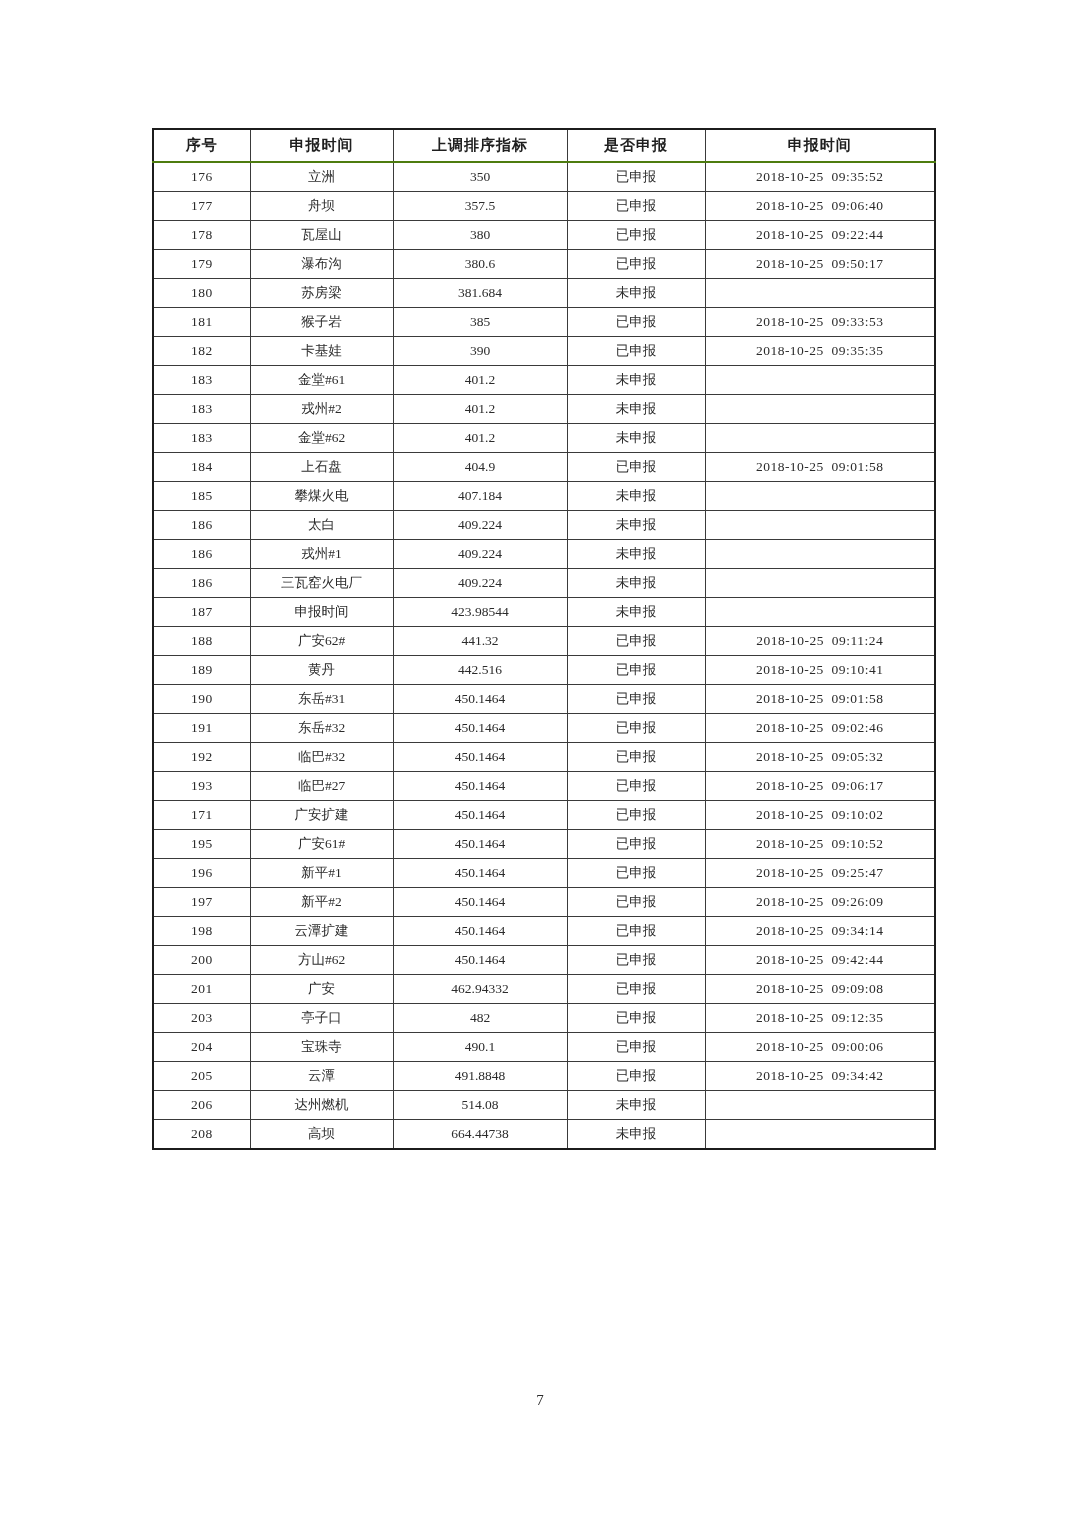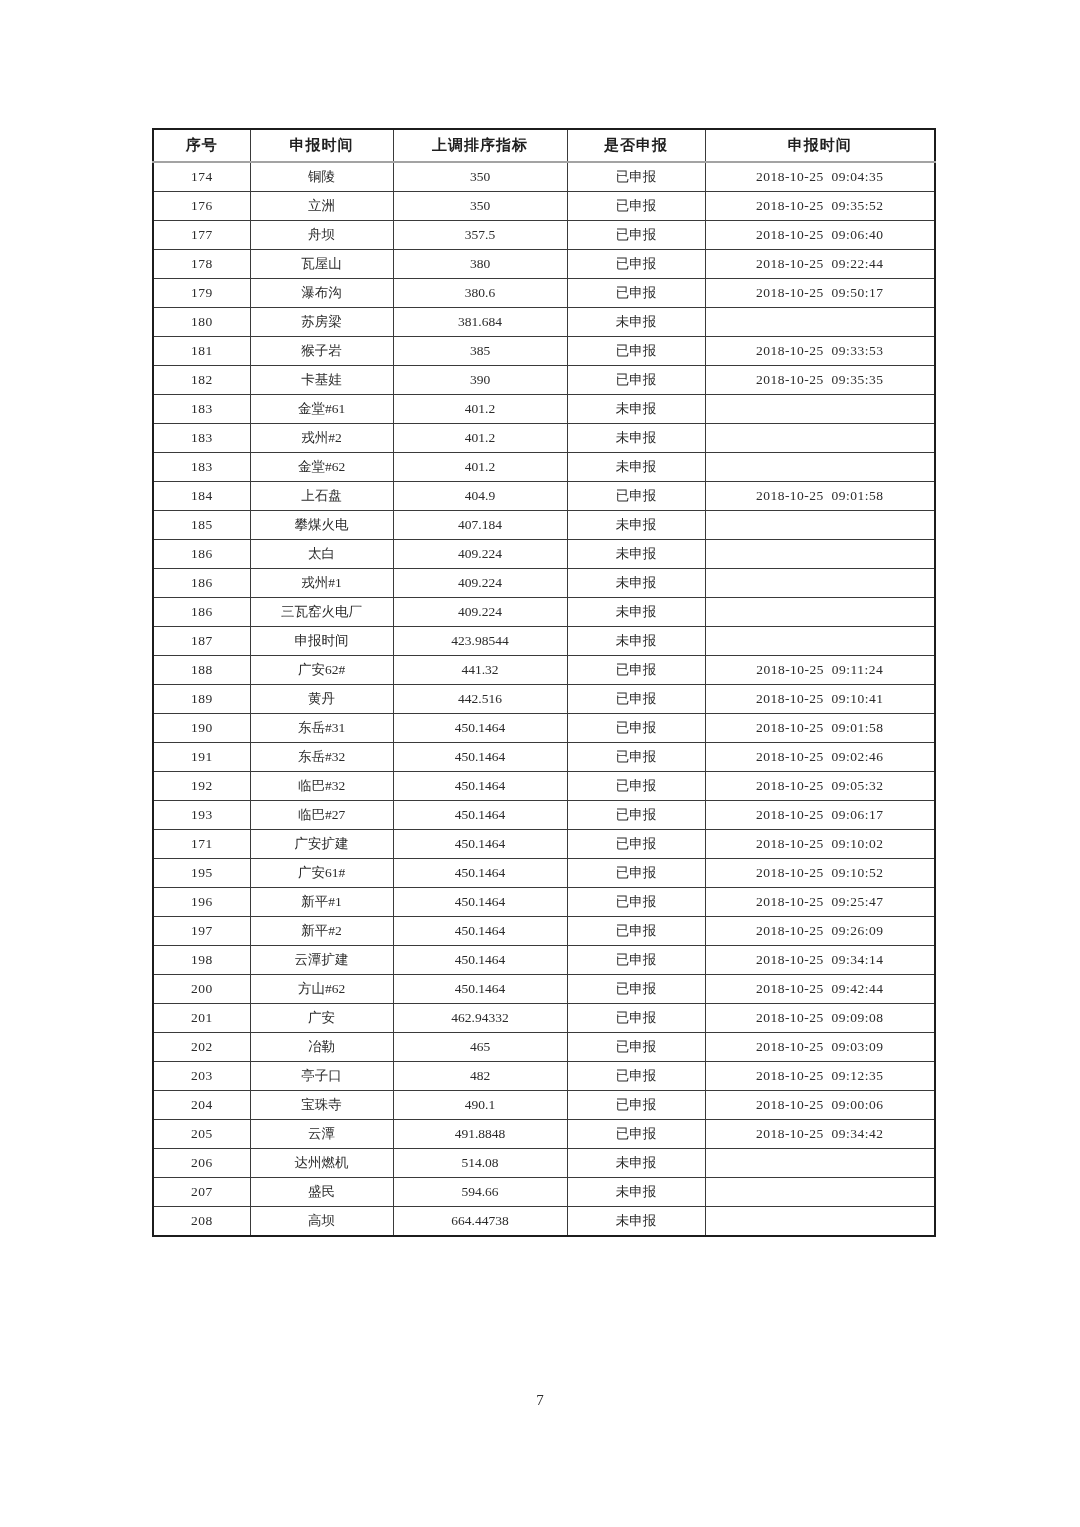--- a/index.html
+++ b/index.html
@@ -34,21 +34,21 @@
     text-align: center;
     vertical-align: middle;
     overflow: hidden;
     padding: 0;
   }
   table.report thead th {
     height: 31px;
     font-size: 15px;
     font-weight: bold;
     letter-spacing: 1px;
-    border-bottom: 2px solid #a3a3a3;
+    border-bottom: 2px solid #4d7c0f;
     color: #1f1f1f;
   }
   table.report tbody td {
     height: 28px;
     line-height: 28px;
     font-size: 13.5px;
     color: #2b2b2b;
   }
   table.report tbody td.c0 {
     letter-spacing: 0.5px;
@@ -84,27 +84,20 @@
       <tr>
         <th>序号</th>
         <th>申报时间</th>
         <th>上调排序指标</th>
         <th>是否申报</th>
         <th>申报时间</th>
       </tr>
     </thead>
     <tbody>
         <tr>
-          <td class="c0">174</td>
-          <td class="c1">铜陵</td>
-          <td class="c2">350</td>
-          <td class="c3">已申报</td>
-          <td class="c4">2018-10-25  09:04:35</td>
-        </tr>
-        <tr>
           <td class="c0">176</td>
           <td class="c1">立洲</td>
           <td class="c2">350</td>
           <td class="c3">已申报</td>
           <td class="c4">2018-10-25  09:35:52</td>
         </tr>
         <tr>
           <td class="c0">177</td>
           <td class="c1">舟坝</td>
           <td class="c2">357.5</td>
@@ -294,27 +287,20 @@
           <td class="c4">2018-10-25  09:42:44</td>
         </tr>
         <tr>
           <td class="c0">201</td>
           <td class="c1">广安</td>
           <td class="c2">462.94332</td>
           <td class="c3">已申报</td>
           <td class="c4">2018-10-25  09:09:08</td>
         </tr>
         <tr>
-          <td class="c0">202</td>
-          <td class="c1">冶勒</td>
-          <td class="c2">465</td>
-          <td class="c3">已申报</td>
-          <td class="c4">2018-10-25  09:03:09</td>
-        </tr>
-        <tr>
           <td class="c0">203</td>
           <td class="c1">亭子口</td>
           <td class="c2">482</td>
           <td class="c3">已申报</td>
           <td class="c4">2018-10-25  09:12:35</td>
         </tr>
         <tr>
           <td class="c0">204</td>
           <td class="c1">宝珠寺</td>
           <td class="c2">490.1</td>
@@ -329,27 +315,20 @@
           <td class="c4">2018-10-25  09:34:42</td>
         </tr>
         <tr>
           <td class="c0">206</td>
           <td class="c1">达州燃机</td>
           <td class="c2">514.08</td>
           <td class="c3">未申报</td>
           <td class="c4"></td>
         </tr>
         <tr>
-          <td class="c0">207</td>
-          <td class="c1">盛民</td>
-          <td class="c2">594.66</td>
-          <td class="c3">未申报</td>
-          <td class="c4"></td>
-        </tr>
-        <tr>
           <td class="c0">208</td>
           <td class="c1">高坝</td>
           <td class="c2">664.44738</td>
           <td class="c3">未申报</td>
           <td class="c4"></td>
         </tr>
       </tbody>
   </table>
 
   <div class="page-number">7</div>

